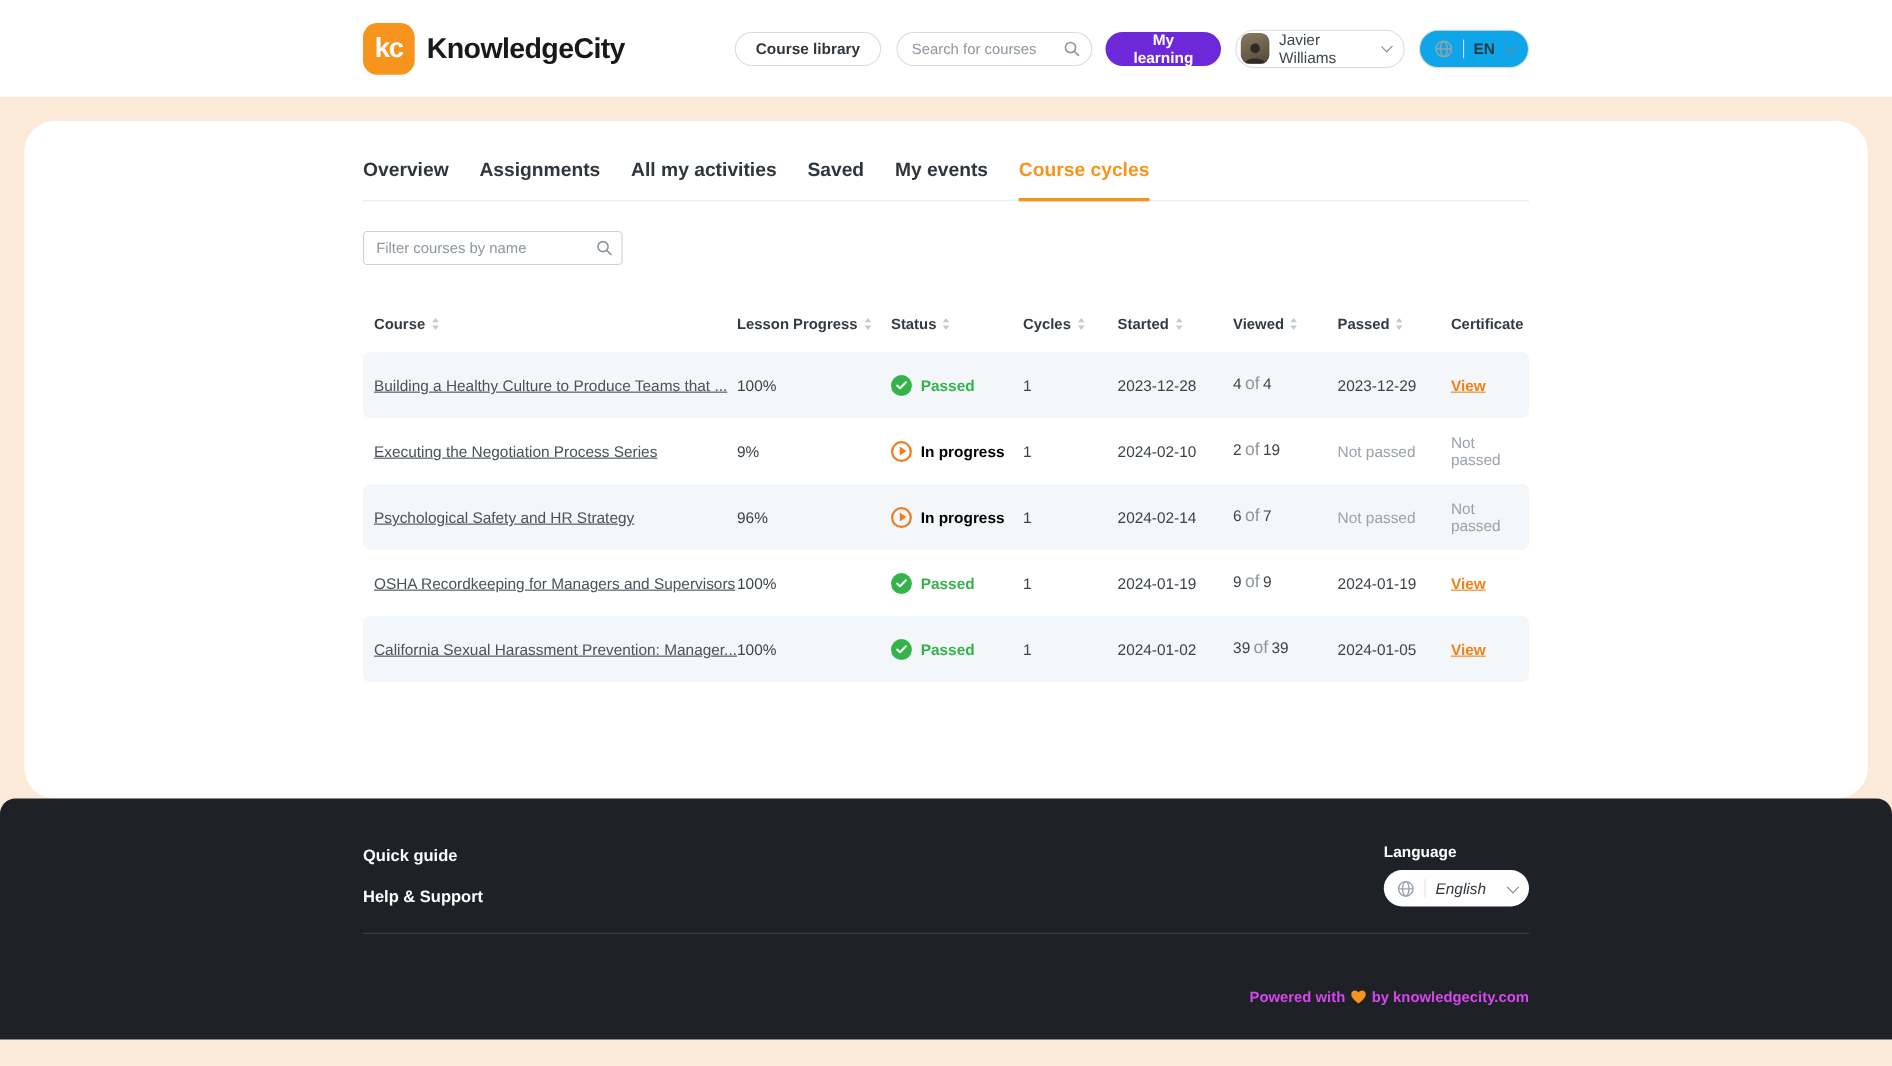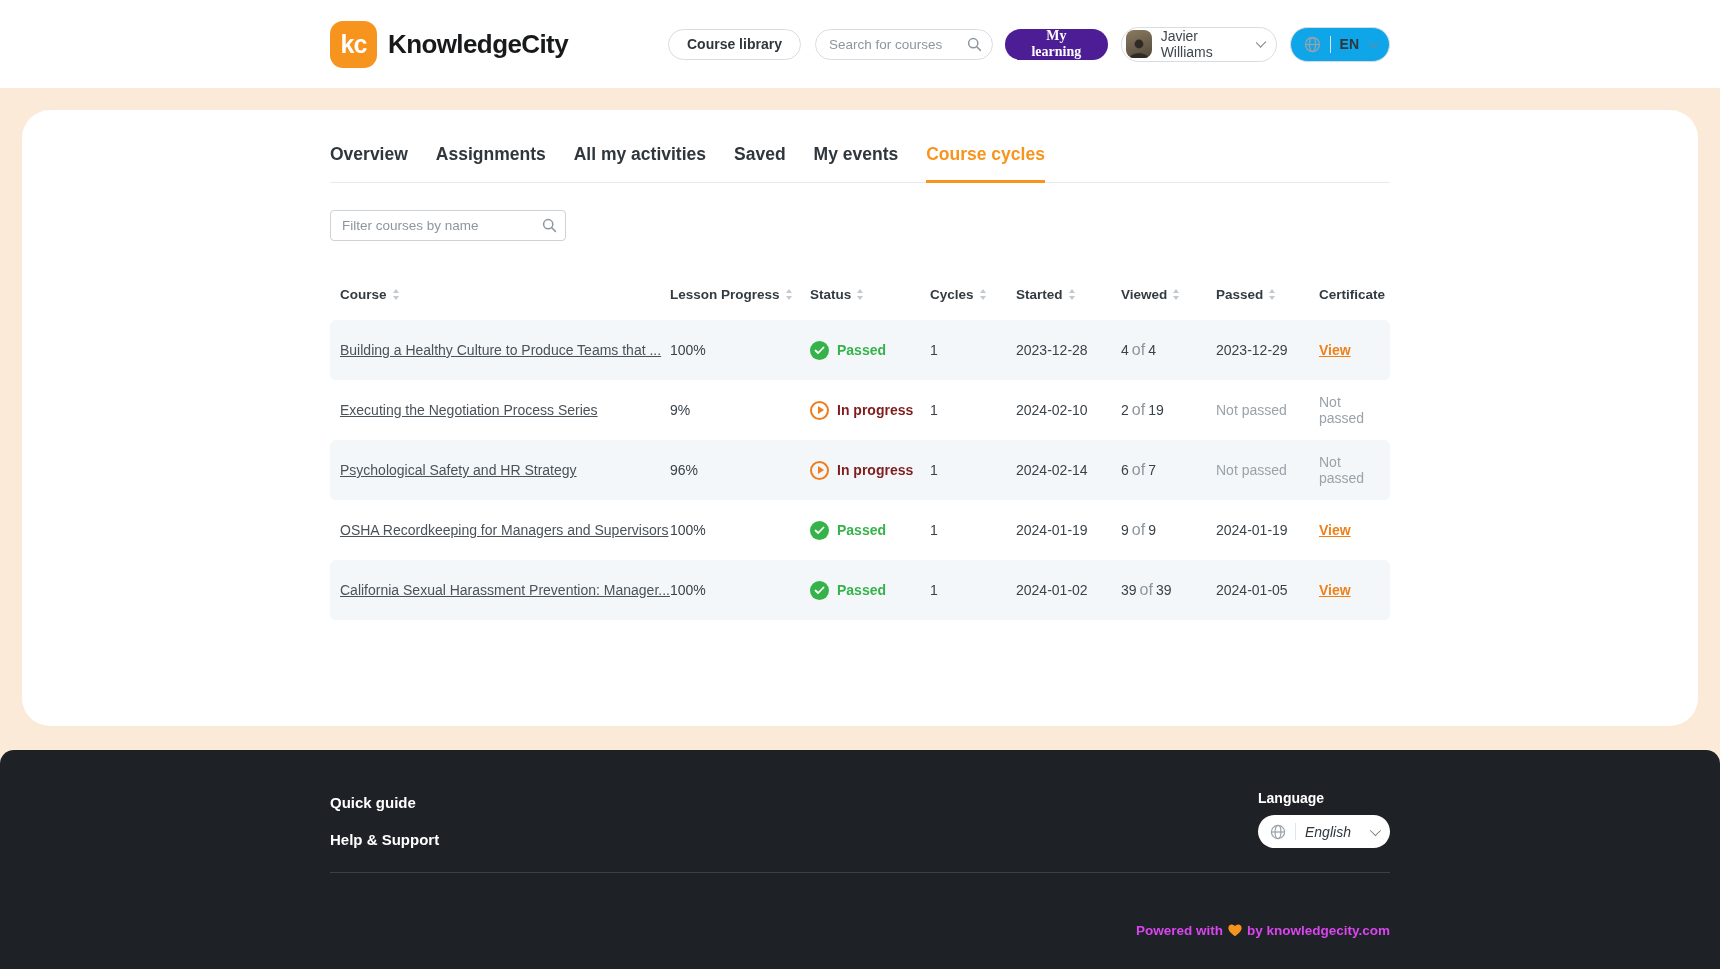--- a/index.html
+++ b/index.html
@@ -28,23 +28,23 @@
   .btn-course-library { margin-left:100px; }
   .search-box { position:relative; margin-left:14px; }
   .search-box input {
     width:178px; height:31px; border:1px solid #d9dde1; border-radius:16px;
     padding:0 32px 0 13px; font-size:13.5px; font-family:inherit; color:#3f474e; outline:none;
   }
   .search-box input::placeholder { color:#8d969e; }
   .search-ico { position:absolute; right:11px; top:8px; }
   .spacer { flex:1; }
   .btn-my-learning {
-    height:31px; border-radius:16px; background:#4c1d95; color:#fff; border:none;
+    height:31px; border-radius:16px; background:#6d28d9; color:#fff; border:none;
     display:flex; align-items:center; padding:0 17px; font-size:14px; font-weight:700;
-    font-family:Liberation Serif, serif; cursor:pointer;margin-left:12px;
+    font-family:Liberation Sans, sans-serif; cursor:pointer;margin-left:12px;
   }
   .user-pill {
     margin-left:13px; height:35px; border:1px solid #d9dde1; border-radius:18px;
     display:flex; align-items:center; gap:9px; padding:0 12px 0 4px; cursor:pointer; background:#fff;
   }
   .avatar {
     width:28px; height:28px; border-radius:8px; overflow:hidden;
     background:linear-gradient(160deg,#8a7a60 0%,#6b5f4c 55%,#514737 100%);
     display:flex; align-items:flex-end; justify-content:center;
   }
@@ -83,29 +83,29 @@
   .sort .up { border-bottom:4px solid #c2c9cf; margin-bottom:2.5px; }
   .sort .dn { border-top:4px solid #c2c9cf; }
   .c1{width:340px; padding-left:10px;} .c2{width:140px;} .c3{width:120px;} .c4{width:86px;}
   .c5{width:105px;} .c6{width:95px;align-items:center;} .c7{width:103px;} .c8{width:69px;}
   .row { display:flex; align-items:center; height:60px; font-size:14px; color:#3a424a; border-radius:6px; }
   .row.shaded { background:#f3f7f9; }
   .course-link { color:#4a525a; text-decoration:underline; cursor:pointer; }
   .status-cell { display:flex; align-items:center; gap:8px; }
   .st-text { font-weight:600; }
   .st-text.green { color:#35b34a; }
-  .st-text.orange { color:#7f1d1d; }
+  .st-text.orange { color:#000000; }
   .icon-check { width:19px; height:19px; border-radius:50%; background:#35b34a; display:flex; align-items:center; justify-content:center; flex:none; }
   .icon-play { width:19px; height:19px; border-radius:50%; border:2px solid #ef7d1d; display:flex; align-items:center; justify-content:center; flex:none; }
   .icon-play i { display:block; width:0; height:0; border-left:6px solid #ef7d1d; border-top:4px solid transparent; border-bottom:4px solid transparent; margin-left:2px; }
   .of { color:#8d969e; font-size:16px; margin:0 3px; }
   .muted { color:#9aa2aa; }
   .view-link { color:#ef8018; font-weight:600; text-decoration:underline; cursor:pointer; }
   
-  .footer { margin-top:24px; height:219px; background:#1e2125; border-radius:14px 14px 0 0; }
+  .footer { height:219px; background:#1e2125; border-radius:14px 14px 0 0; }
   .footer-inner { width:1060px; margin:0 auto; position:relative; height:100%; }
   .f-link { position:absolute; left:0; color:#fff; font-size:15px; font-weight:600; cursor:pointer; }
   .f-quick { top:44px; }
   .f-help { top:81px; }
   .lang-block { position:absolute; right:0; top:40px; }
   .lang-label { color:#fff; font-size:14px; font-weight:600; }
   .lang-select {
     margin-top:9px; width:132px; height:33px; background:#fff; border-radius:17px;
     display:flex; align-items:center; gap:9px; padding:0 12px; cursor:pointer;font-style:italic;
   }

